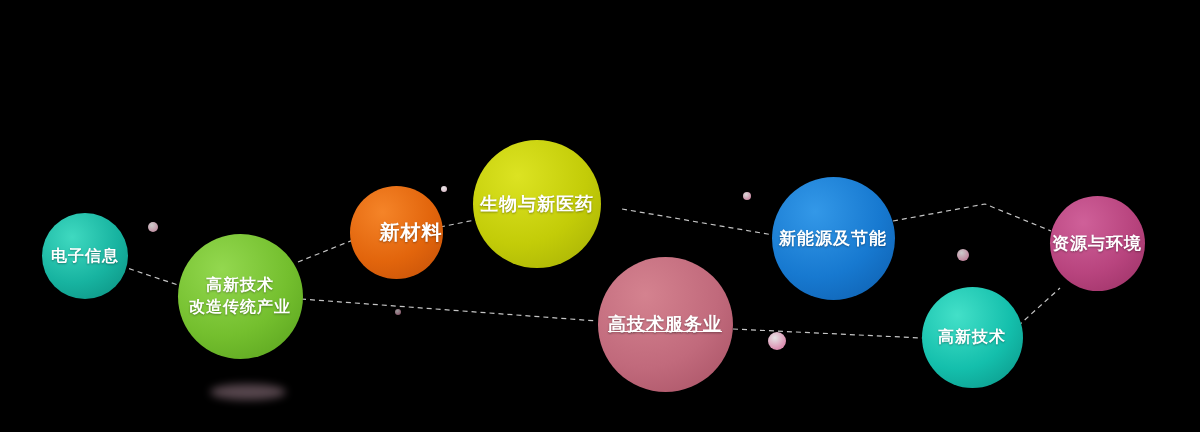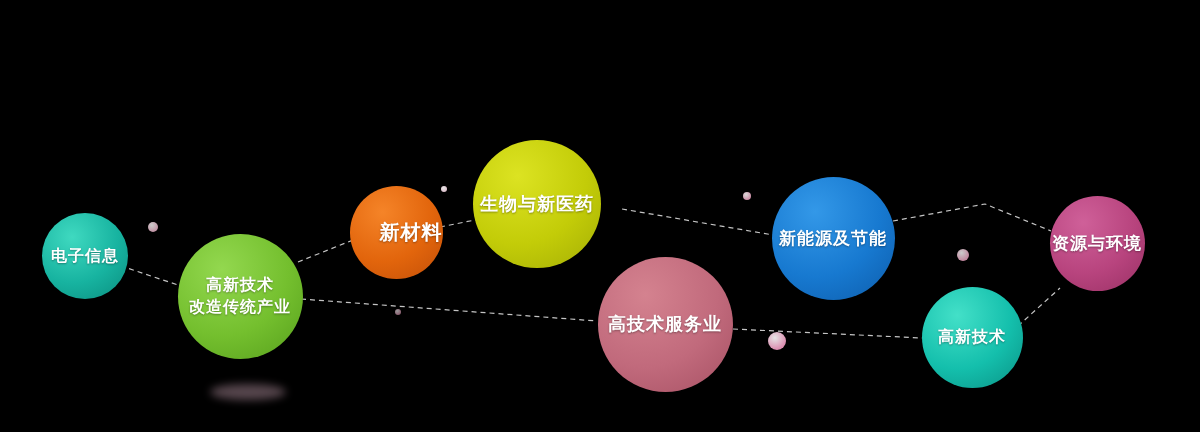--- a/index.html
+++ b/index.html
@@ -72,18 +72,18 @@
       <div class="deco-dot" style="left: 743px; top: 192px; width: 8px; height: 8px; background: radial-gradient(circle at 38% 32%, rgb(255, 255, 255), rgb(242, 170, 199) 70%); opacity: 0.85;"></div>
       <div class="deco-dot" style="left: 768px; top: 332px; width: 18px; height: 18px; background: radial-gradient(circle at 38% 32%, rgb(255, 255, 255), rgb(244, 158, 196) 70%); opacity: 0.9;"></div>
       <div class="deco-dot" style="left: 957px; top: 249px; width: 12px; height: 12px; background: radial-gradient(circle at 38% 32%, rgb(255, 255, 255), rgb(242, 170, 199) 70%); opacity: 0.8;"></div>
     </div>
   <div id="nodes">
       <div class="node" style="left: 42px; top: 213px; width: 86px; height: 86px; font-size: 16px; background: radial-gradient(circle at 35% 28%, rgb(63, 217, 192), rgb(23, 179, 160) 55%, rgb(10, 141, 126) 100%);"><span>电子信息</span></div>
       <div class="node" style="left: 177.5px; top: 233.5px; width: 125px; height: 125px; font-size: 16px; background: radial-gradient(circle at 35% 28%, rgb(147, 216, 79), rgb(116, 191, 46) 55%, rgb(86, 159, 28) 100%);"><span>高新技术
 改造传统产业</span></div>
       <div class="node" style="left: 349.5px; top: 185.5px; width: 93px; height: 93px; font-size: 20px; background: radial-gradient(circle at 35% 28%, rgb(245, 132, 40), rgb(226, 101, 12) 55%, rgb(194, 79, 8) 100%); justify-content: flex-end;"><span>新材料</span></div>
       <div class="node" style="left: 473px; top: 140px; width: 128px; height: 128px; font-size: 18px; background: radial-gradient(circle at 35% 28%, rgb(220, 227, 34), rgb(195, 204, 8) 55%, rgb(163, 173, 5) 100%);"><span>生物与新医药</span></div>
-      <div class="node" style="left: 597.5px; top: 256.5px; width: 135px; height: 135px; font-size: 18px; background: radial-gradient(circle at 35% 28%, rgb(212, 130, 143), rgb(193, 106, 124) 55%, rgb(166, 80, 99) 100%);"><span>高技术服务业</span></div>
+      <div class="node" style="left: 597.5px; top: 256.5px; width: 135px; height: 135px; font-size: 18px; background: radial-gradient(circle at 35% 28%, rgb(212, 130, 143), rgb(193, 106, 124) 55%, rgb(166, 80, 99) 100%); text-decoration: underline;"><span>高技术服务业</span></div>
       <div class="node" style="left: 771.5px; top: 176.5px; width: 123px; height: 123px; font-size: 17px; background: radial-gradient(circle at 35% 28%, rgb(51, 152, 232), rgb(23, 121, 208) 55%, rgb(13, 92, 171) 100%); text-align: center;"><span>新能源及节能</span></div>
       <div class="node" style="left: 921.5px; top: 286.5px; width: 101px; height: 101px; font-size: 16px; background: radial-gradient(circle at 35% 28%, rgb(67, 224, 200), rgb(20, 191, 172) 55%, rgb(10, 145, 132) 100%);"><span>高新技术</span></div>
       <div class="node" style="left: 1049.5px; top: 195.5px; width: 95px; height: 95px; font-size: 17px; background: radial-gradient(circle at 35% 28%, rgb(207, 96, 153), rgb(184, 68, 126) 55%, rgb(153, 48, 100) 100%);"><span>资源与环境</span></div>
     </div>
 </div>
 
 </body></html>

